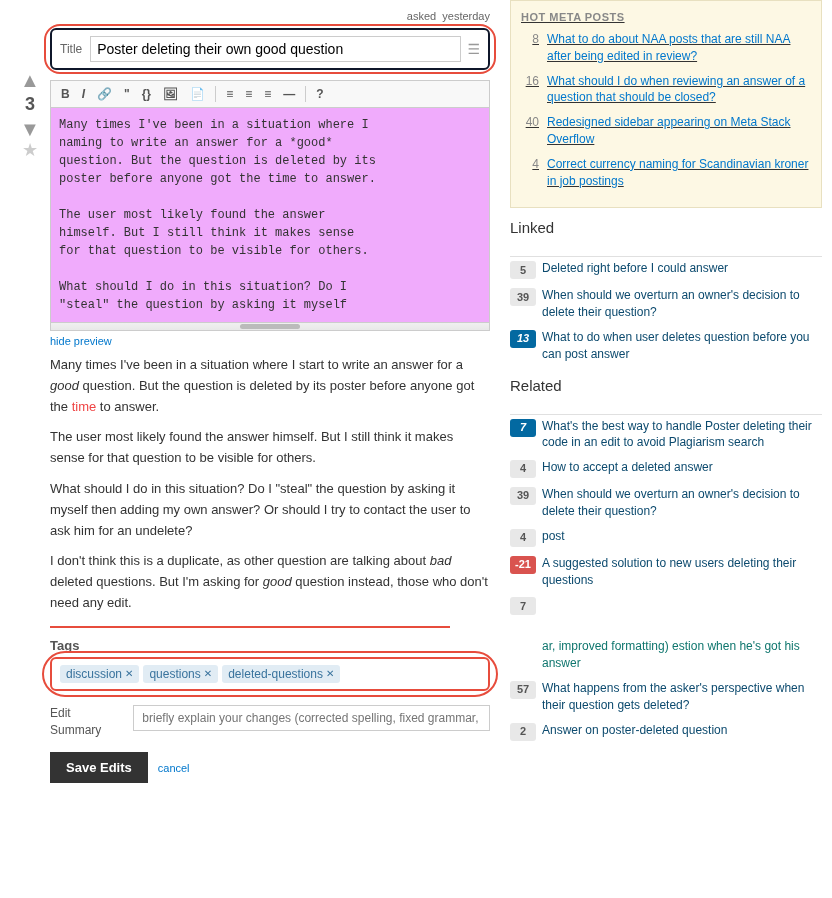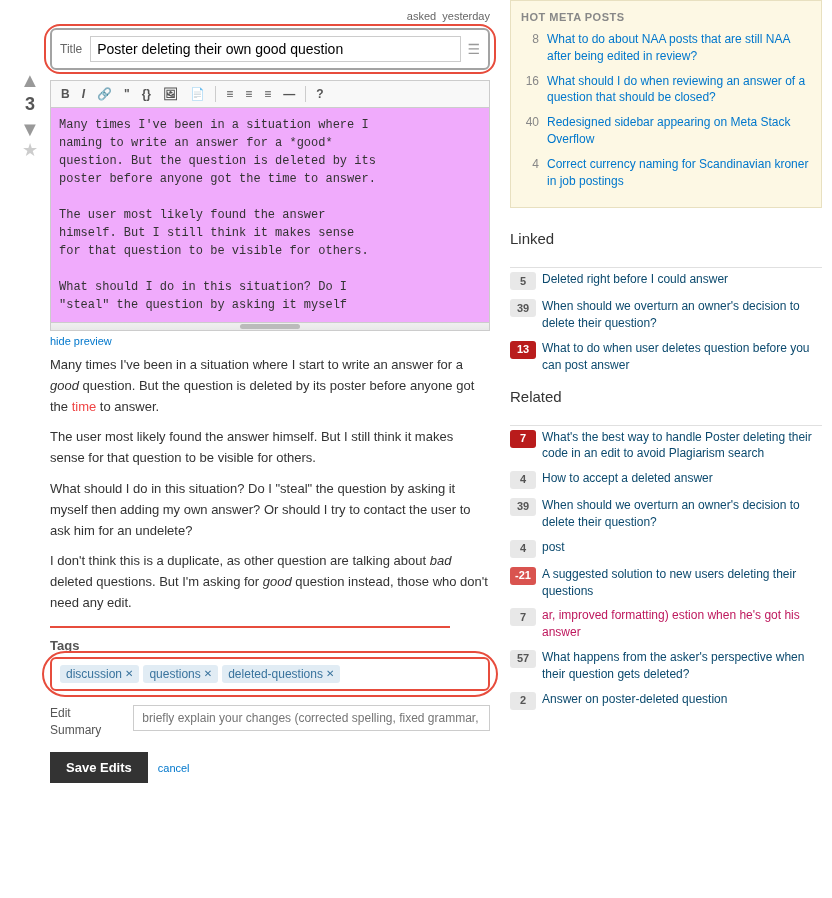--- a/index.html
+++ b/index.html
@@ -13,21 +13,21 @@
     
     .vote-area { display: flex; flex-direction: column; align-items: center; width: 40px; float: left; padding-top: 60px; }
     .vote-up, .vote-down { font-size: 20px; color: #999; cursor: pointer; line-height: 1; }
     .vote-count { font-size: 18px; font-weight: bold; color: #555; padding: 4px 0; }
     .star-icon { font-size: 18px; color: #ccc; cursor: pointer; }
 
     
     .asked-info { text-align: right; font-size: 11px; color: #666; margin-bottom: 6px; }
 
     
-    .title-section { border: 2px solid #a3a3a3; border-radius: 6px; padding: 6px 8px; margin-bottom: 10px; display: flex; align-items: center; }
+    .title-section { border: 2px solid #0f172a; border-radius: 6px; padding: 6px 8px; margin-bottom: 10px; display: flex; align-items: center; }
     .title-label { font-size: 12px; color: #666; margin-right: 8px; white-space: nowrap; }
     .title-input { flex: 1; border: 1px solid #ccc; padding: 4px 6px; font-size: 14px; outline: none; }
     .title-icon { margin-left: 6px; color: #999; font-size: 14px; }
 
     
     .editor-toolbar { display: flex; align-items: center; gap: 4px; background: #f8f8f8; border: 1px solid #ccc; border-bottom: none; padding: 4px 6px; flex-wrap: wrap; }
     .toolbar-btn { font-size: 12px; font-weight: bold; cursor: pointer; padding: 2px 4px; color: #555; border: none; background: none; }
     .toolbar-sep { width: 1px; height: 16px; background: #ccc; margin: 0 2px; }
 
     
@@ -50,33 +50,33 @@
 
     
     .action-buttons { margin-top: 14px; display: flex; align-items: center; gap: 10px; }
     .save-btn { background: #333; color: #fff; border: none; padding: 8px 16px; font-size: 13px; cursor: pointer; font-weight: bold; }
     .cancel-link { color: #0077cc; font-size: 11px; cursor: pointer; text-decoration: none; }
 
     
     .right-col { width: 332px; padding: 0 10px 10px 10px; }
 
     
-    .hot-meta-box { background: #fdf8e4; border: 1px solid #e8e0c0; padding: 10px; margin-bottom: 22px; }
+    .hot-meta-box { background: #fdf8e4; border: 1px solid #e8e0c0; padding: 10px; margin-bottom: 11px; text-decoration: underline; }
     .hot-meta-title { font-size: 11px; font-weight: bold; color: #888; text-transform: uppercase; letter-spacing: 0.5px; margin-bottom: 8px; }
     .hot-meta-item { display: flex; gap: 8px; margin-bottom: 8px; font-size: 12px; line-height: 1.4; }
     .hot-meta-num { color: #888; min-width: 18px; text-align: right; flex-shrink: 0; }
     .hot-meta-link { color: #0077cc; cursor: pointer; }
 
     
     .sidebar-section { margin-bottom: 14px; }
     .sidebar-section-title { font-size: 15px; font-weight: normal; color: #333; margin-bottom: 3px; border-bottom: 1px solid #e0e0e0; padding-bottom: 20px; }
     .sidebar-item { display: flex; align-items: flex-start; gap: 6px; margin-bottom: 8px; font-size: 12px; line-height: 1.4; }
     .sidebar-badge { min-width: 26px; height: 18px; display: flex; align-items: center; justify-content: center; font-size: 11px; font-weight: bold; border-radius: 3px; flex-shrink: 0; margin-top: 1px; }
     .badge-neutral { background: #e8e8e8; color: #555; }
-    .badge-green { background: #b91c1c; color: #fff; }
+    .badge-green { background: #0369a1; color: #fff; font-style: italic; }
     .badge-red { background: #d9534f; color: #fff; }
     .sidebar-link { color: #0c4a6e; cursor: pointer; line-height: 1.4; }
 
     
     .editor-scroll-hint { height: 8px; background: linear-gradient(to bottom, #f0f0f0, #e8e8e8); border: 1px solid #ccc; border-top: none; display: flex; align-items: center; padding: 0 4px; }
     .left-main { flex: 1; }
 
     
     .overlay-container { position: relative; }
     .red-ellipse { position: absolute; border: 2.5px solid #e74c3c; border-radius: 50%; pointer-events: none; z-index: 10; }
@@ -250,21 +250,21 @@
       <div class="sidebar-item">
         <span class="sidebar-badge badge-neutral">4</span>
         <a class="sidebar-link">post</a>
       </div>
       <div class="sidebar-item">
         <span class="sidebar-badge badge-red">-21</span>
         <a class="sidebar-link">A suggested solution to new users deleting their questions</a>
       </div>
       <div class="sidebar-item">
         <span class="sidebar-badge badge-neutral">7</span>
-        <a class="sidebar-link" style="color:#be185d;">ar, improved formatting) estion when he's got his answer</a>
+        <a class="sidebar-link" style="color:#0f766e;margin-top:42px;">ar, improved formatting) estion when he's got his answer</a>
       </div>
       <div class="sidebar-item">
         <span class="sidebar-badge badge-neutral">57</span>
         <a class="sidebar-link">What happens from the asker's perspective when their question gets deleted?</a>
       </div>
       <div class="sidebar-item">
         <span class="sidebar-badge badge-neutral">2</span>
         <a class="sidebar-link">Answer on poster-deleted question</a>
       </div>
     </div>

